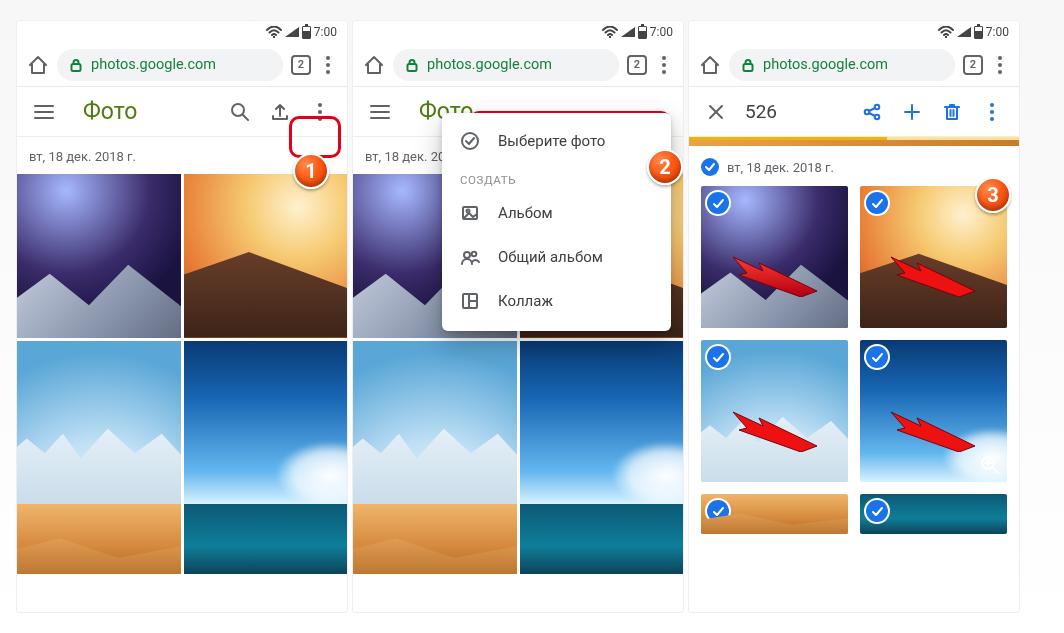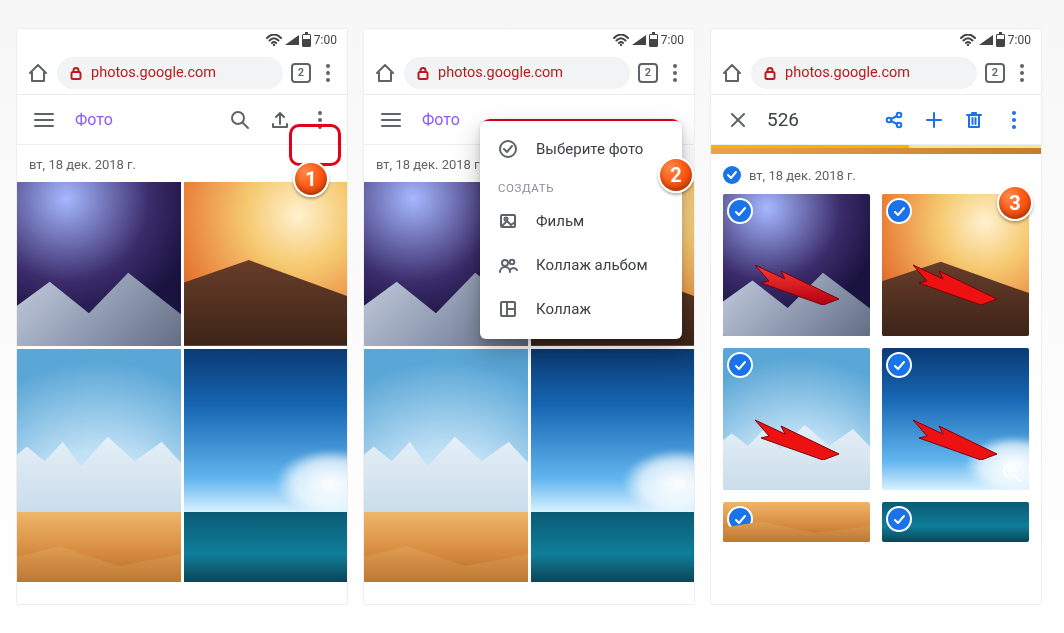--- a/index.html
+++ b/index.html
@@ -10,22 +10,22 @@
     height: 633px;
     overflow: hidden;
     position: relative;
   }
   .canvas {
     position: absolute;
     left: 0; top: 0;
     width: 1064px; height: 633px;
     background: linear-gradient(#f7f7f7,#ffffff);
     display: flex;
-    gap: 15px;
-    padding: 28px 16px;
+    gap: 4px;
+    padding: 20px 16px;
   }
   .phone {
     width: 332px;
     flex: none;
     background: #fff;
     border-radius: 3px;
     position: relative;
     display: flex;
     flex-direction: column;
     overflow: hidden;
@@ -89,21 +89,21 @@
   .urlbar {
     flex: 1;
     height: 32px;
     background: #f1f3f4;
     border-radius: 16px;
     display: flex;
     align-items: center;
     gap: 8px;
     padding: 0 12px;
     font-size: 14.5px;
-    color: #b91c1c;
+    color: #15803d;
   }
   .lock svg { display:block; }
   .tabcount {
     width: 20px; height: 20px;
     border: 2px solid #5f6368;
     border-radius: 4px;
     font-size: 11px;
     font-weight: 600;
     color: #5f6368;
     display: flex;
@@ -129,23 +129,23 @@
     height: 50px;
     display: flex;
     align-items: center;
     gap: 6px;
     padding: 0 10px;
     border-bottom: 1px solid #eceff1;
     color: #5f6368;
   }
   .toolbar .spacer { flex: 1; }
   .toolbar .title {
-    font-size: 16px;
-    color: #8b5cf6;
-    margin-left: 8px;
+    font-size: 23px;
+    color: #4d7c0f;
+    margin-left: 16px;
   }
   .tb-ic {
     width: 34px; height: 34px;
     display: flex; align-items: center; justify-content: center;
     color: #5f6368;
   }
   .tb-ic.blue { color: #1a73e8; }
   .hamb {
     width: 20px; height: 14px;
     display: flex;
@@ -225,21 +225,21 @@
     right: 6px; bottom: 6px;
     width: 22px; height: 22px;
     color: rgba(255,255,255,.85);
   }
 
   
   .menu {
     position: absolute;
     right: 12px;
     top: 92px;
-    width: 202px;
+    width: 229px;
     background: #fff;
     border-radius: 6px;
     box-shadow: 0 12px 28px rgba(0,0,0,.25), 0 2px 6px rgba(0,0,0,.15);
     padding: 6px 0 8px;
     z-index: 20;
   }
   .menu-item {
     display: flex;
     align-items: center;
     gap: 18px;
@@ -465,32 +465,32 @@
       </div>
       <div class="menu-heading">СОЗДАТЬ</div>
       <div class="menu-item">
         <span class="mi-ic">
             <svg class="ico" width="20" height="20">
               <rect x="3" y="4" width="14" height="12" rx="1"></rect>
               <circle cx="8" cy="8" r="1.5"></circle>
               <polyline points="4,15 9,10 13,14 17,11"></polyline>
             </svg>
           </span>
-        <span>Фильм</span>
+        <span>Альбом</span>
       </div>
       <div class="menu-item">
         <span class="mi-ic">
             <svg class="ico" width="20" height="20">
               <circle cx="7" cy="8" r="3"></circle>
               <path d="M2 17 a5 5 0 0 1 10 0"></path>
               <circle cx="14" cy="7" r="2.3"></circle>
               <path d="M12 15 a4 4 0 0 1 7 0"></path>
             </svg>
           </span>
-        <span>Коллаж альбом</span>
+        <span>Общий альбом</span>
       </div>
       <div class="menu-item">
         <span class="mi-ic">
             <svg class="ico" width="20" height="20">
               <rect x="3" y="3" width="14" height="14" rx="1"></rect>
               <line x1="9" y1="3" x2="9" y2="17"></line>
               <line x1="9" y1="10" x2="17" y2="10"></line>
             </svg>
           </span>
         <span>Коллаж</span>

